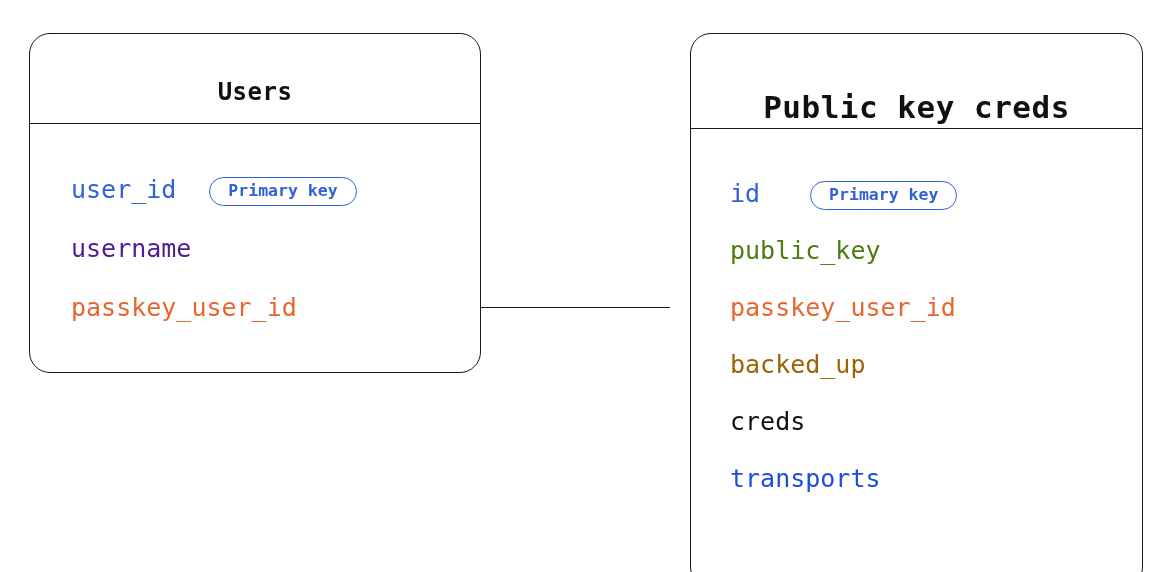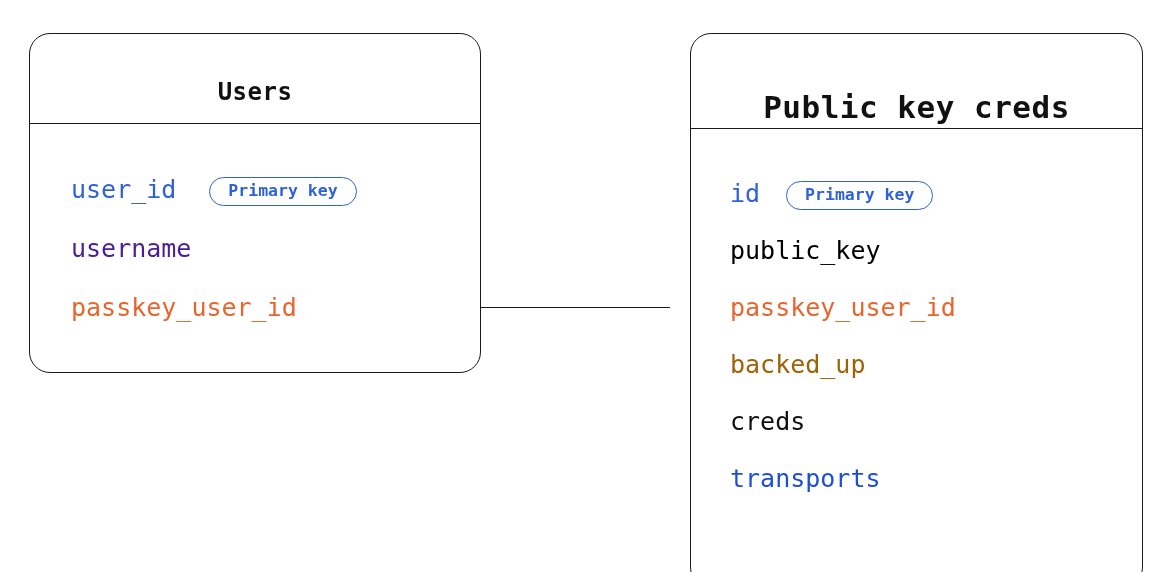--- a/index.html
+++ b/index.html
@@ -121,21 +121,21 @@
   }
   #entity-pkcreds .entity-title {
     top: 55px;
     font-size: 31px;
   }
   #entity-pkcreds .entity-divider { top: 94px; }
   #entity-pkcreds .field-row {
     left: 39px;
     font-size: 25px;
   }
-  #entity-pkcreds .field-row.r0 { top: 147px; }
+  #entity-pkcreds .field-row.r0 { top: 147px; gap: 24px; }
   #entity-pkcreds .field-row.r1 { top: 204px; }
   #entity-pkcreds .field-row.r2 { top: 261px; }
   #entity-pkcreds .field-row.r3 { top: 318px; }
   #entity-pkcreds .field-row.r4 { top: 375px; }
   #entity-pkcreds .field-row.r5 { top: 432px; }
   #entity-pkcreds .badge {
     margin-left: 26px;
     height: 29px;
     padding: 0 18px;
     font-size: 16.5px;
@@ -187,21 +187,21 @@
     <div class="entity-divider"></div>
 
     <div class="field-list">
 
       <div class="field-row r0">
         <span class="field-name" style="color:#2f62d8">id</span>
         <span class="badge" style="color:#2f62d8">Primary key</span>
       </div>
 
       <div class="field-row r1">
-        <span class="field-name" style="color:#000000">public_key</span>
+        <span class="field-name" style="color:#4d7c0f">public_key</span>
       </div>
 
       <div class="field-row r2">
         <span class="field-name" style="color:#e8662e">passkey_user_id</span>
       </div>
 
       <div class="field-row r3">
         <span class="field-name" style="color:#a16207">backed_up</span>
       </div>
 

